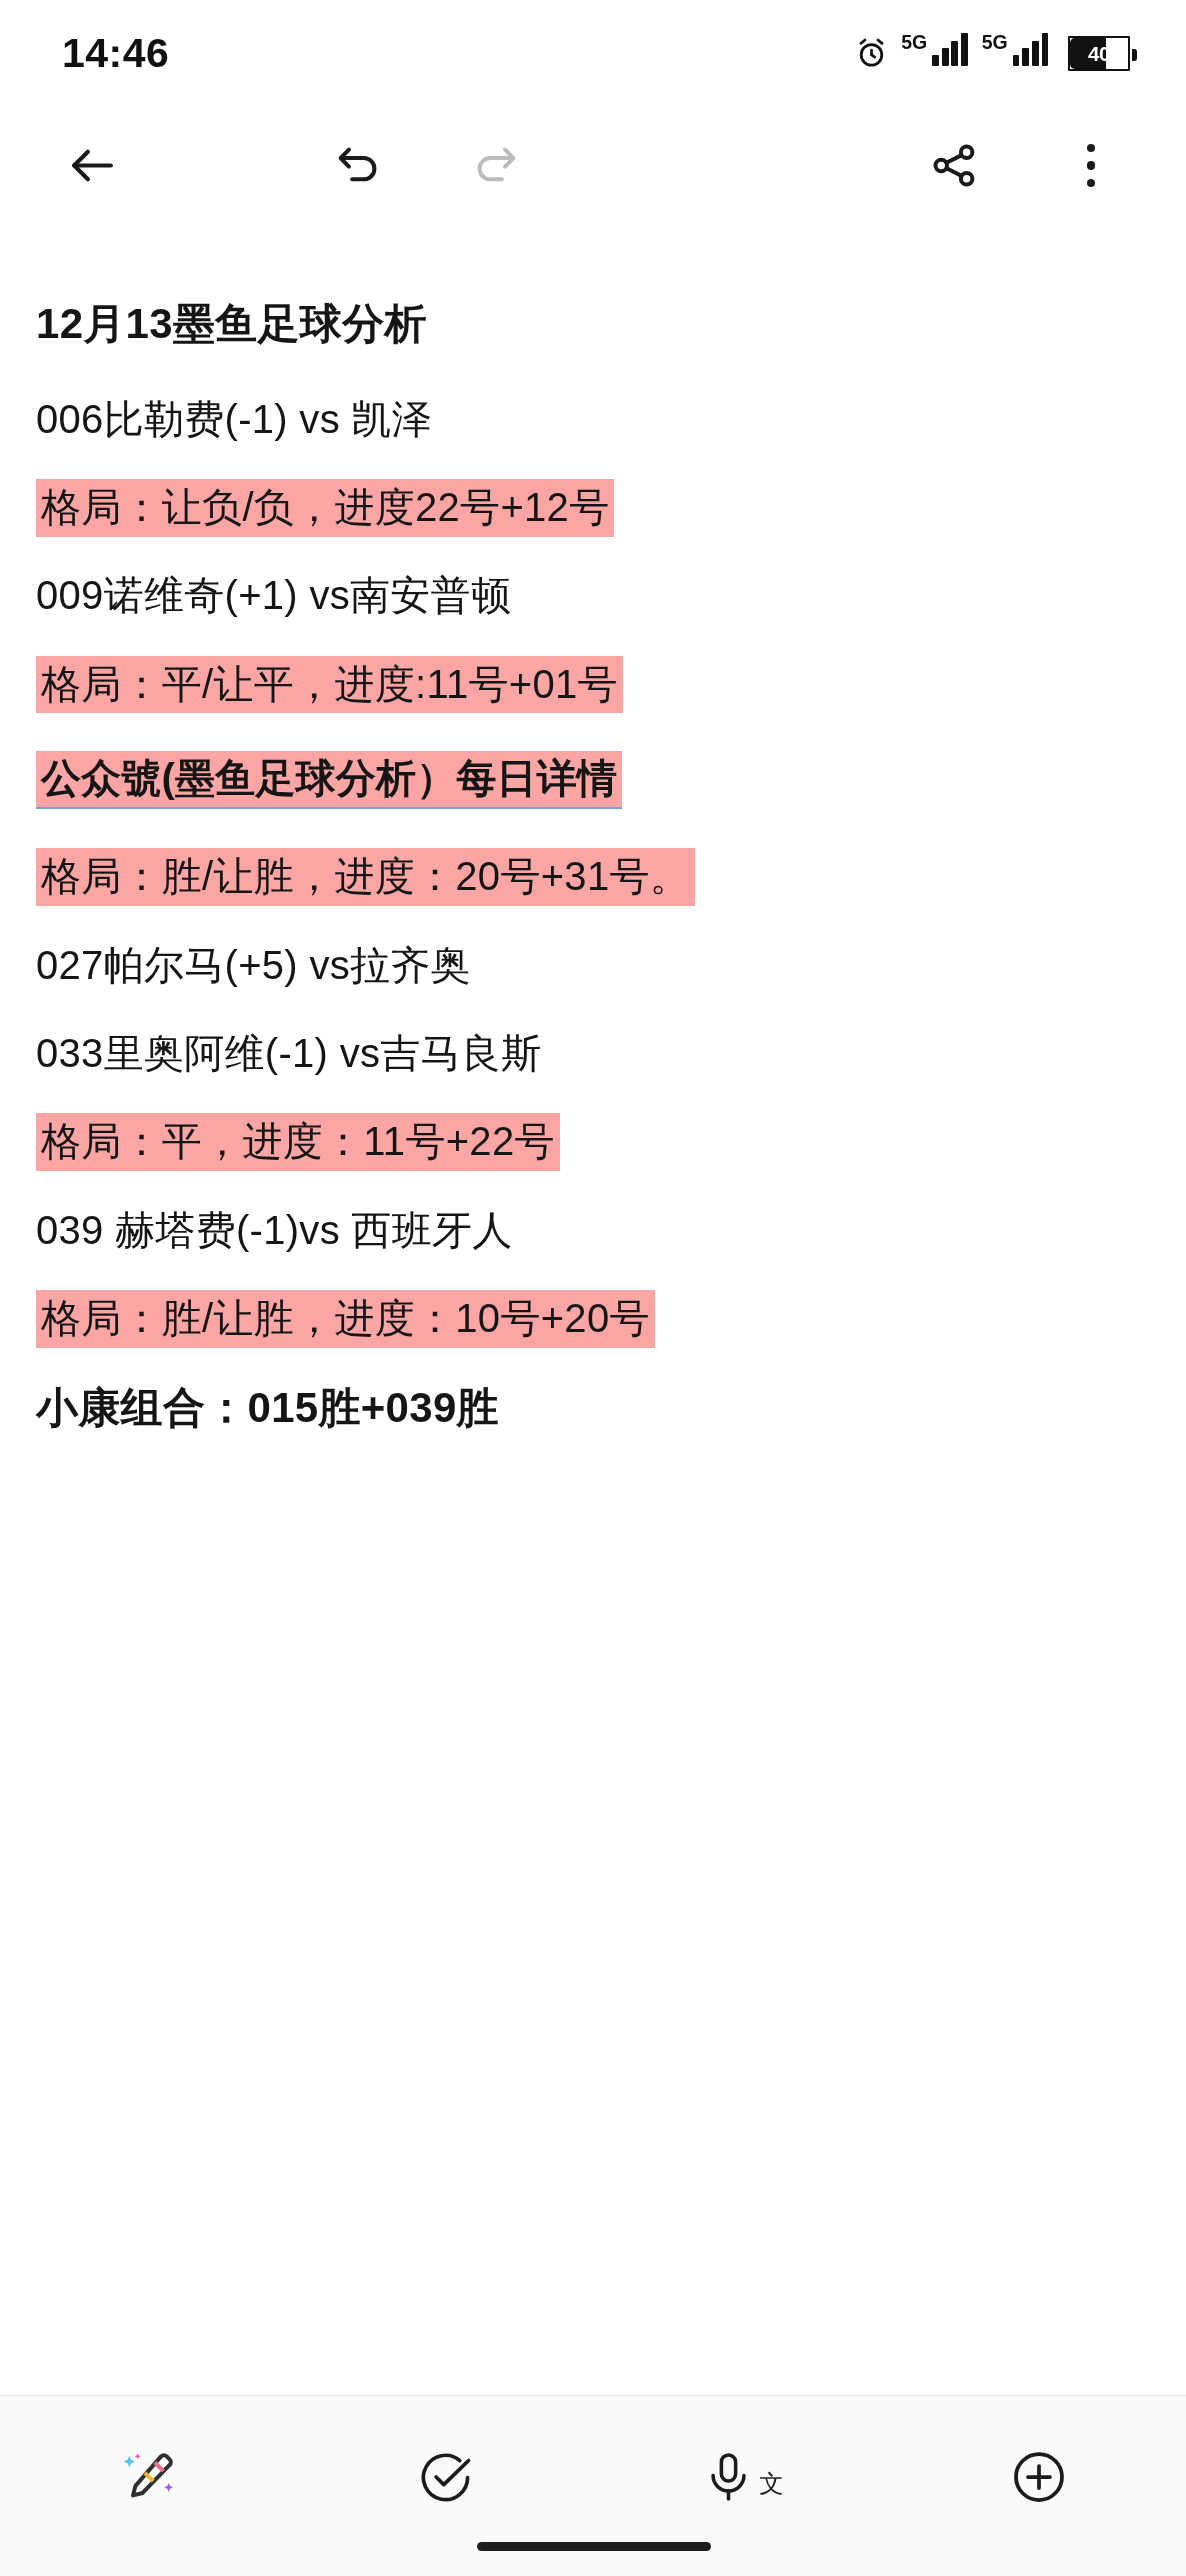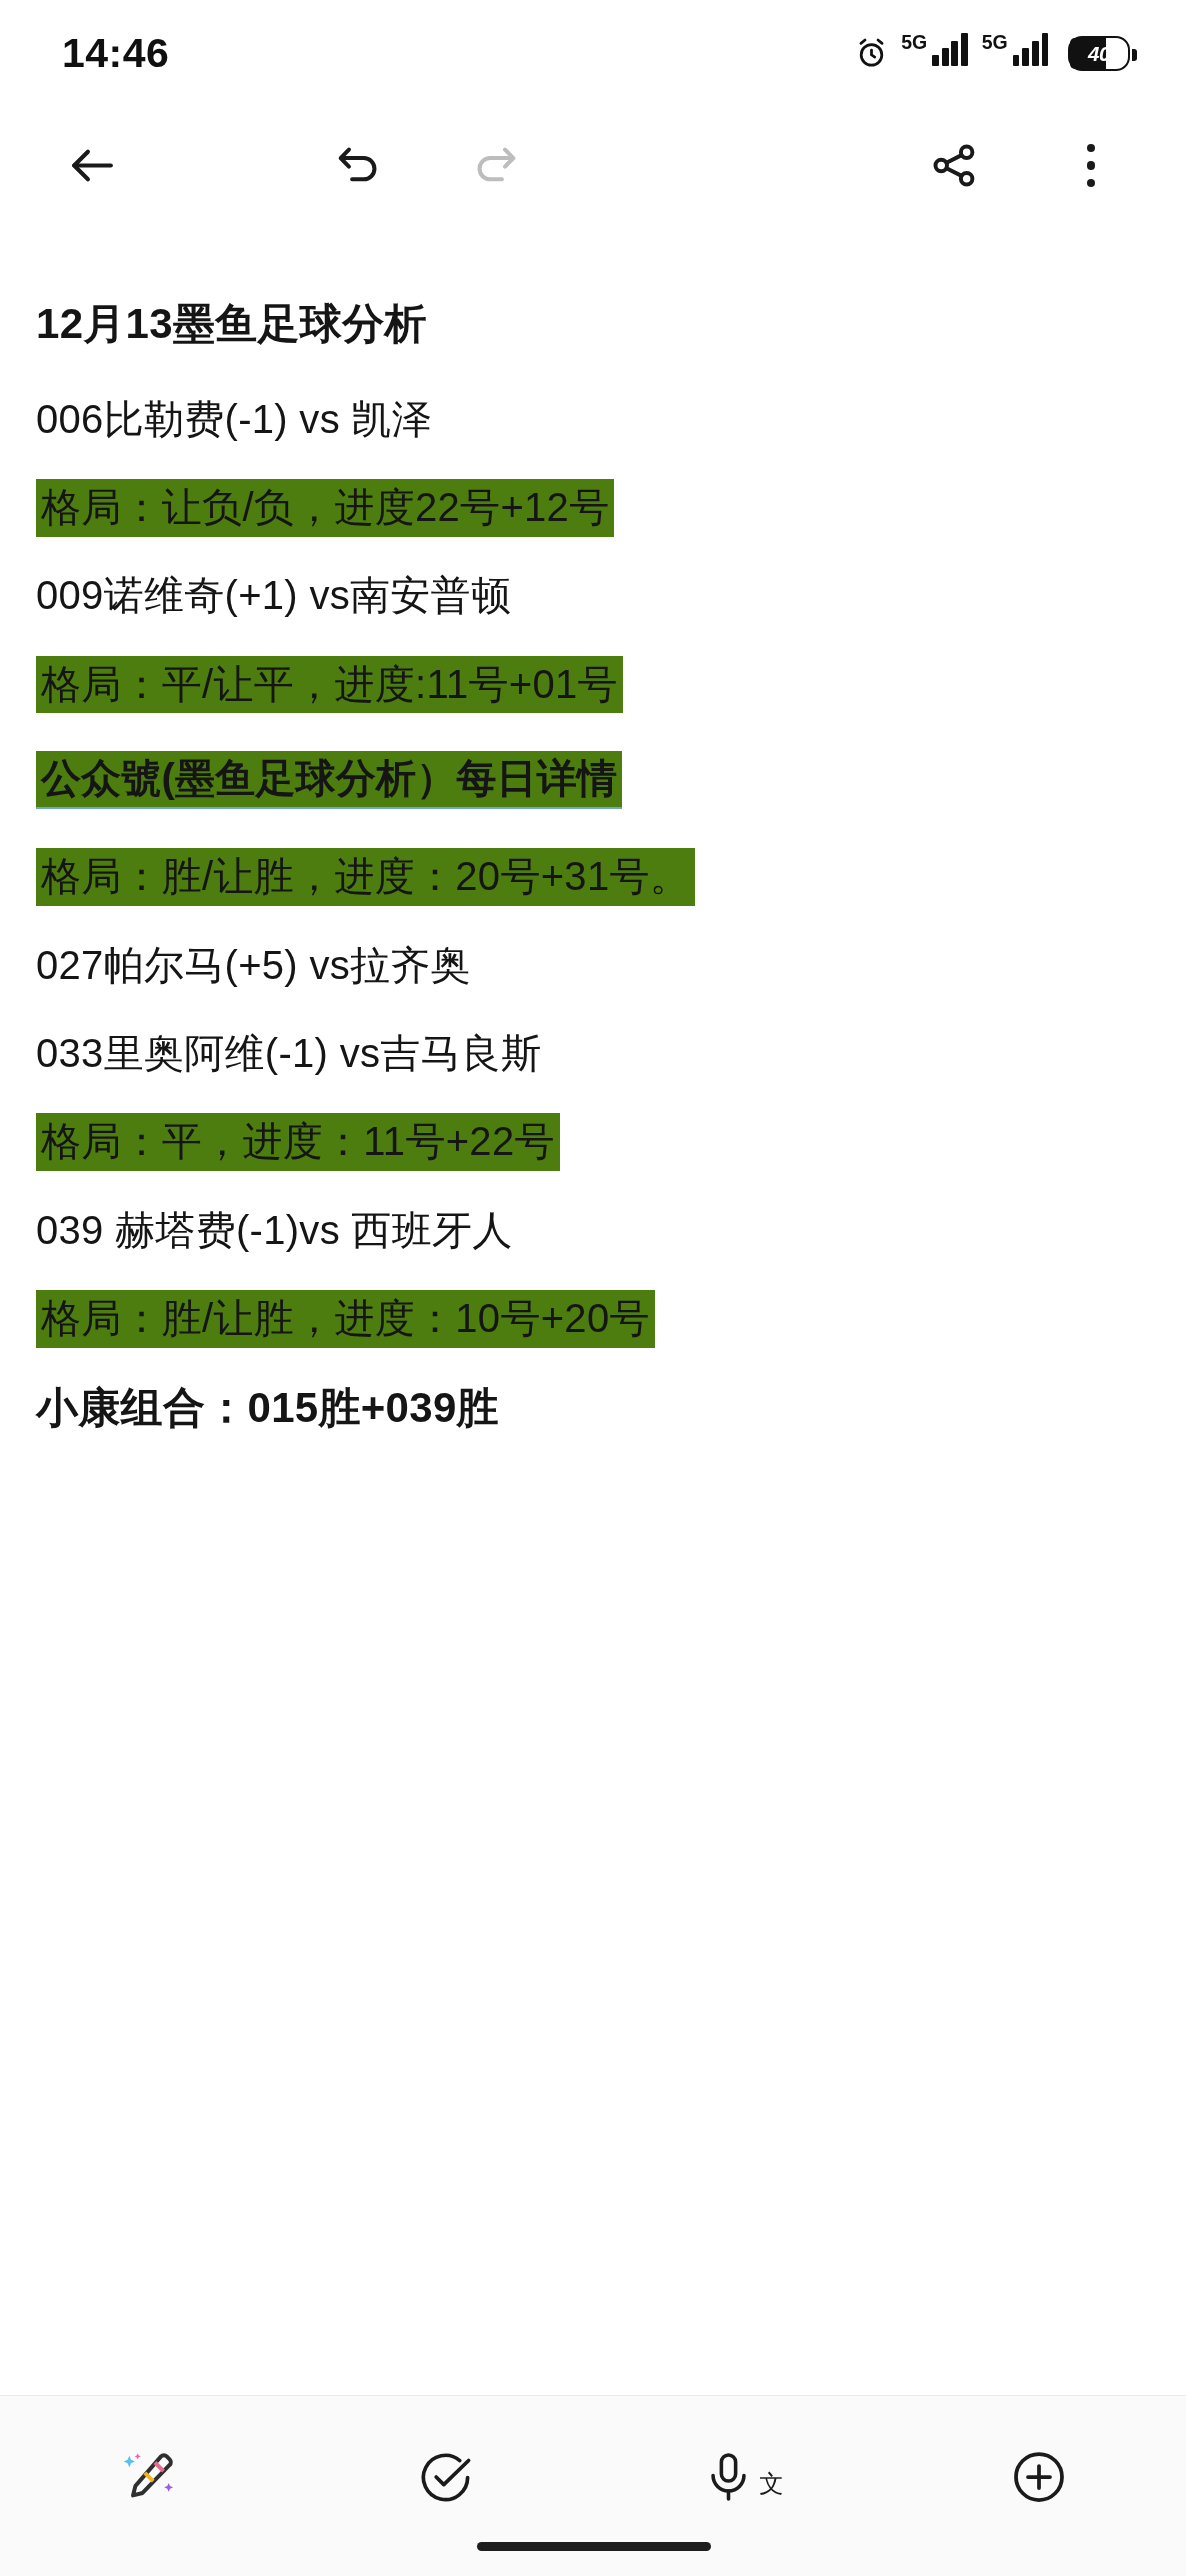--- a/index.html
+++ b/index.html
@@ -64,26 +64,25 @@
   .bars i:nth-child(1) { height: 10.7px; }
   .bars i:nth-child(2) { height: 17.6px; }
   .bars i:nth-child(3) { height: 25px; }
   .bars i:nth-child(4) { height: 33px; }
 
   .battery {
     position: relative;
     width: 62px;
     height: 35px;
     border: 2.9px solid #111;
-    border-radius: 14px;
+    border-radius: 1px;
     display: flex;
     align-items: center;
     box-sizing: border-box;
     margin-left: 5.9px;
-    font-style: italic;
   }
   .battery:after {
     content: "";
     position: absolute;
     right: -8.8px;
     top: 10.7px;
     width: 4.9px;
     height: 12.7px;
     background: #111;
     border-radius: 0 2.9px 2.9px 0;
@@ -142,21 +141,21 @@
   }
   .line {
     font-size: 40px;
     line-height: 1.06;
     color: #151515;
     margin: 0 0 46px 0;
     letter-spacing: 0.3px;
     white-space: nowrap;
   }
   .line .hl {
-    background: #4d7c0f;
+    background: #fca5a5;
     padding: 5.9px 4.9px 7.8px 4.9px;
     box-decoration-break: clone;
     -webkit-box-decoration-break: clone;
   }
   .bold {
     font-weight: 700;
     letter-spacing: 0.2px;
   }
   .title {
     font-weight: 700;

